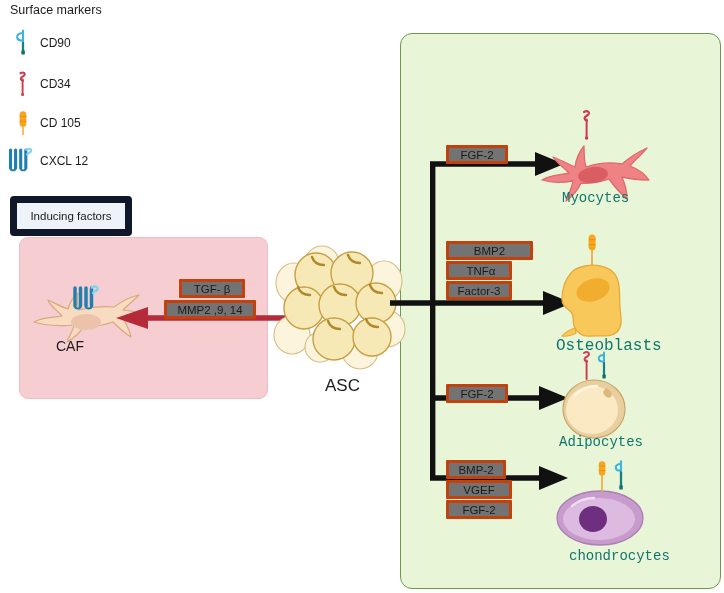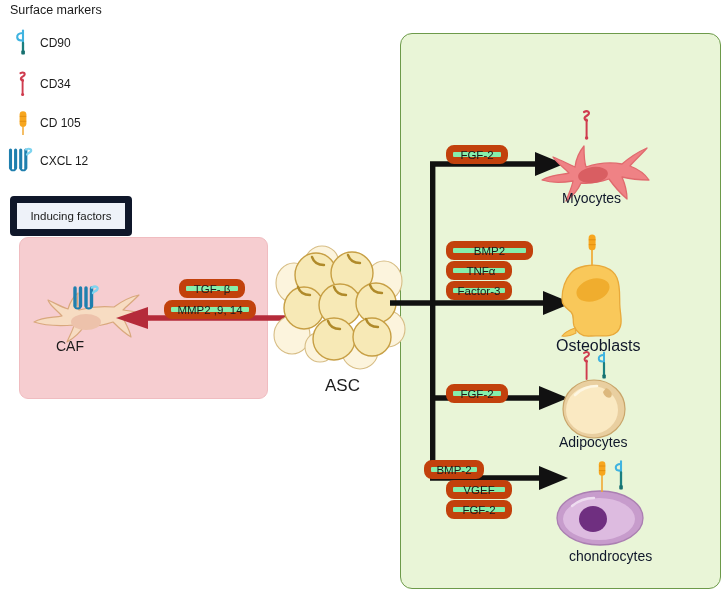--- a/index.html
+++ b/index.html
@@ -28,33 +28,33 @@
   
   #caf-panel{
     left:19px;top:237px;width:247px;height:160px;
     background:#f6cdd0;border:1px solid #f0bcc0;border-radius:9px;
   }
   #caf-label{left:56px;top:338px;font-size:14px;color:#1b1b1b;}
 
   
   .chip{
     position:absolute;height:19px;min-width:60px;padding:0 9px;
-    border:7px solid #c2410c;border-radius:8px;background:#86efac;
+    border:3px solid #c2410c;border-radius:1px;background:#737373;
     display:flex;align-items:center;justify-content:center;
     font-size:11.5px;color:#1b1b1b;white-space:nowrap;box-sizing:border-box;
   }
 
   
   #green-panel{
     left:400px;top:33px;width:319px;height:554px;
     background:#e9f5d7;border:1.6px solid #6d9a4a;border-radius:12px;
   }
 
   
-  .cell-caption{position:absolute;font-size:14px;color:#0f172a;white-space:nowrap;}
+  .cell-caption{position:absolute;font-size:14px;color:#0f766e;white-space:nowrap;font-family:Liberation Mono, monospace;}
 
   
   #asc-label{left:325px;top:376px;font-size:17px;color:#1b1b1b;}
 
   svg{display:block;overflow:visible;}
 </style>
 </head>
 <body>
 
 <div class="abs" id="legend-title">Surface markers</div>
@@ -283,21 +283,21 @@
     <line x1="6.6" y1="10.4" x2="6.6" y2="29" stroke="#cf3b4e" stroke-width="1.9" stroke-linecap="round"></line>
 
     <path d="M24 5 C19.8 5 18.6 6.8 18.8 8.9 C19 10.8 21 11.7 23.2 11.5" fill="none" stroke="#3fb3e0" stroke-width="2" stroke-linecap="round"></path>
     <line x1="24" y1="2.5" x2="24" y2="14" stroke="#3fb3e0" stroke-width="2" stroke-linecap="round"></line>
     <line x1="24" y1="13" x2="24" y2="27" stroke="#1a7f7f" stroke-width="2.2" stroke-linecap="round"></line>
     <rect x="22.4" y="24.5" width="3.4" height="4" rx="0.7" fill="#17706f"></rect>
   </svg>
 </div>
 <div class="cell-caption" style="left:559px;top:434px;">Adipocytes</div>
 
-<div class="chip" style="left:424px;top:460px;width:44px;">BMP-2</div>
+<div class="chip" style="left:446px;top:460px;width:44px;">BMP-2</div>
 <div class="chip" style="left:446px;top:480px;width:66px;">VGEF</div>
 <div class="chip" style="left:446px;top:500px;width:66px;">FGF-2</div>
 
 <div class="abs" style="left:556px;top:490px;width:88px;height:56px;">
   <svg width="88" height="56" viewBox="0 0 88 56">
     <ellipse cx="44" cy="28" rx="43" ry="27" fill="#c79ccc" stroke="#ab7fb2" stroke-width="1.3"></ellipse>
     <ellipse cx="43" cy="29" rx="36" ry="21" fill="#ddbbe0"></ellipse>
     <ellipse cx="37" cy="29" rx="14" ry="13" fill="#6f2f80"></ellipse>
     <path d="M16 16 C22 11 30 8 38 8" fill="none" stroke="#eeddf0" stroke-width="2.4" stroke-linecap="round"></path>
   </svg>

